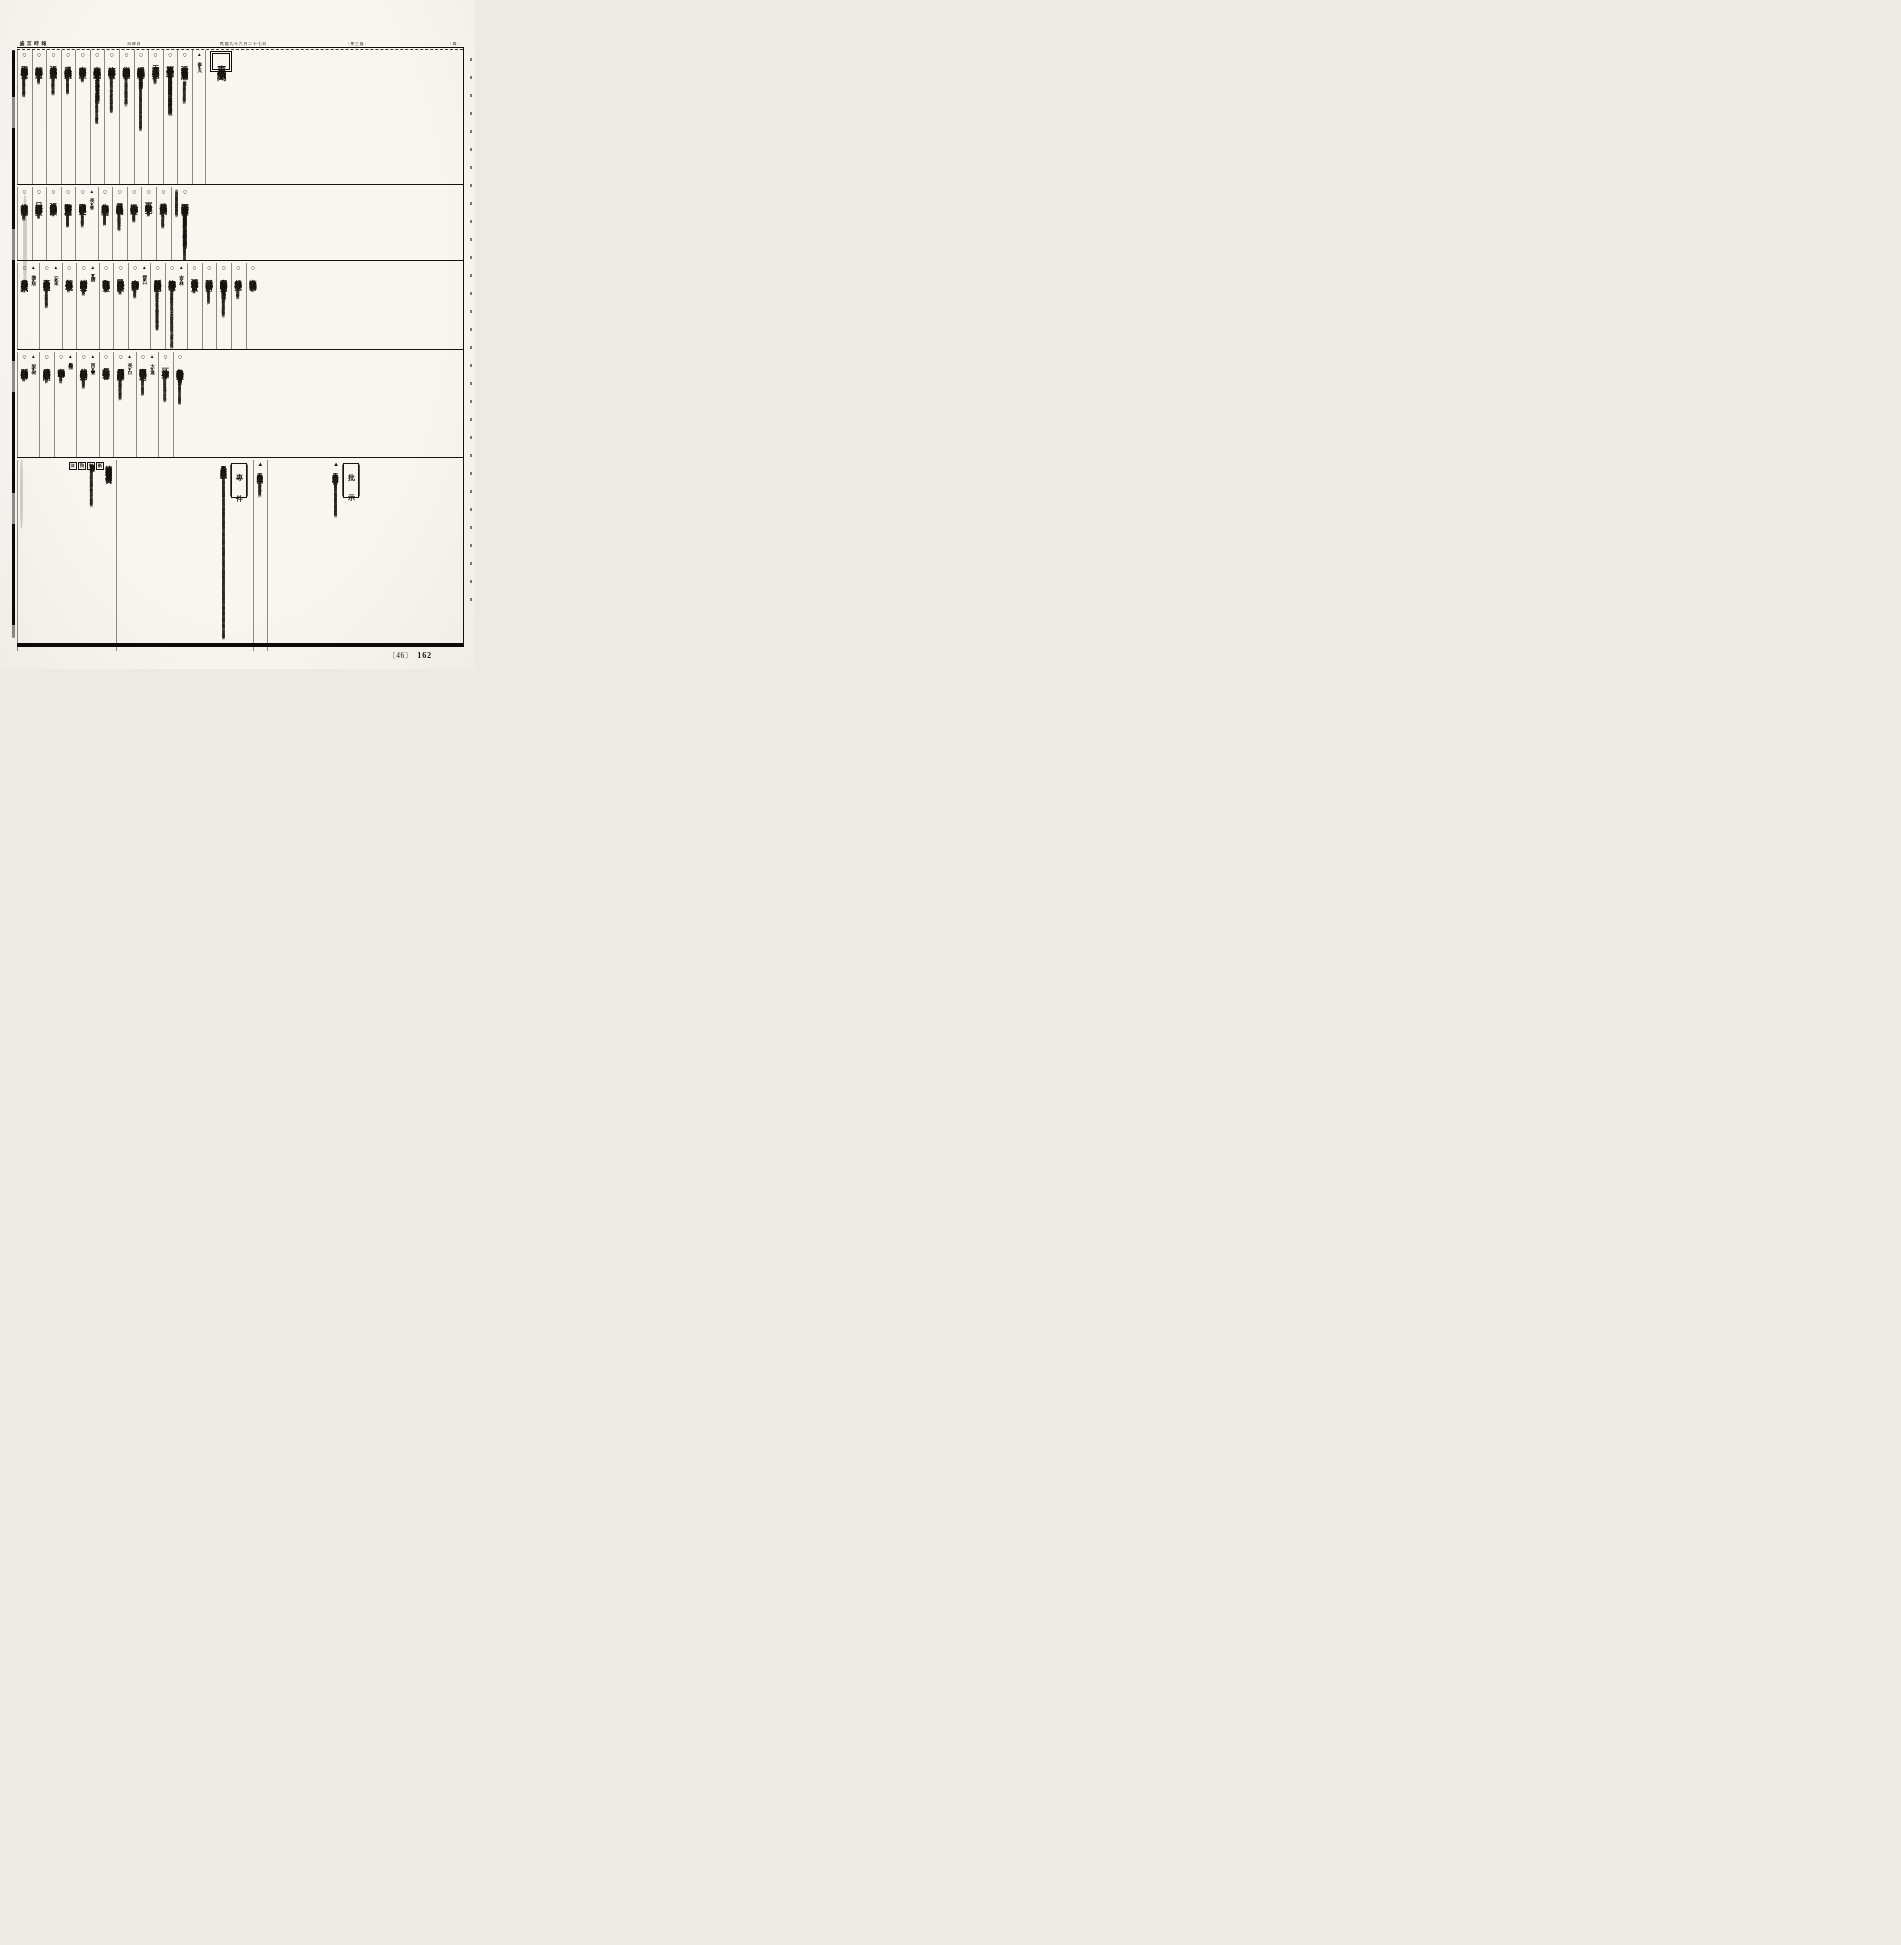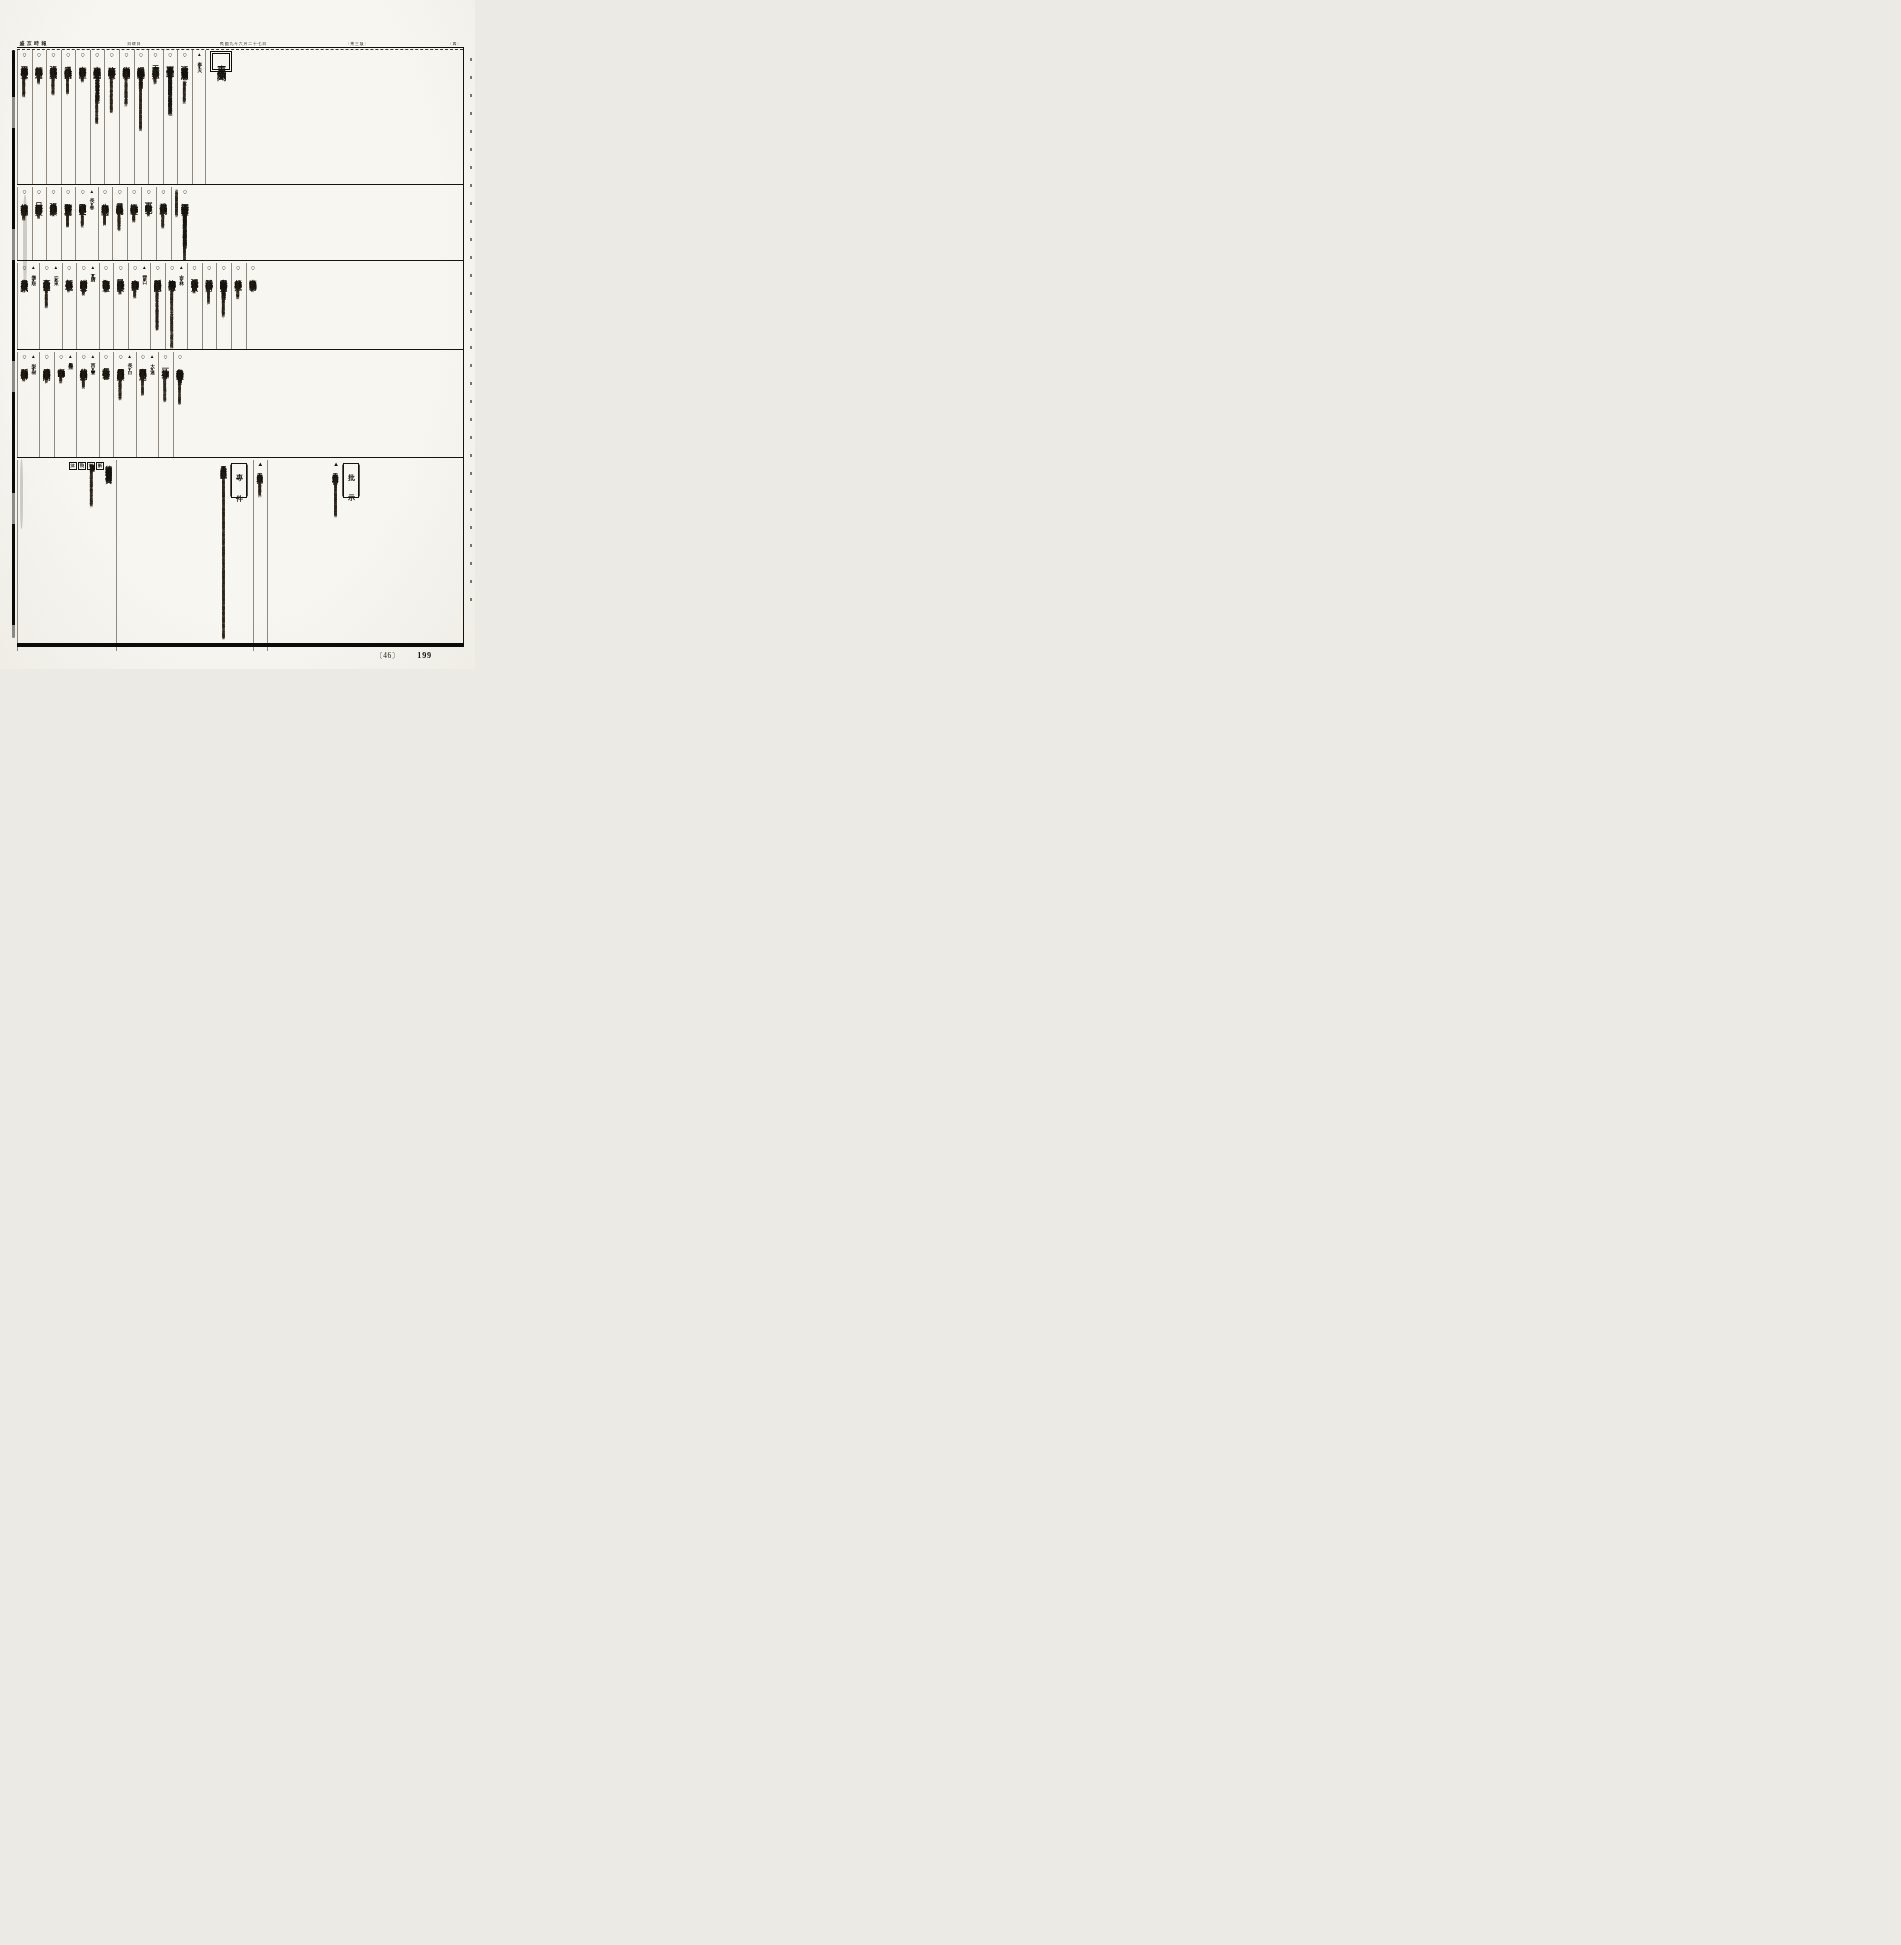--- a/index.html
+++ b/index.html
@@ -35,21 +35,21 @@
   .wide-min{min-block-size:132px;}
   .wide-mid{min-block-size:93px;}
   
   .left-bar{position:absolute;top:50px;left:11.7px;width:3.5px;height:588px;
     background:repeating-linear-gradient(180deg,#0c0a07 0 47px,rgba(12,10,7,.45) 47px 78px,#0c0a07 78px 132px);border-radius:1.2px;}
   .bottom-bar{position:absolute;left:17px;right:11px;top:643px;height:3.5px;background:#0d0b08;}
   .right-ticks{position:absolute;right:3.1px;top:58px;width:2.3px;height:545px;opacity:.55;
     background:repeating-linear-gradient(180deg,#141008 0 2.7px,transparent 2.7px 18px);}
   .smudge{position:absolute;background:rgba(30,24,16,.18);filter:blur(0.4px);border-radius:40%;}
   
-  .pagenums{position:absolute;top:651px;right:43px;display:flex;gap:18px;align-items:baseline;}
+  .pagenums{position:absolute;top:651px;right:43px;display:flex;gap:5px;align-items:baseline;}
   .pn-bracket{font-size:7.4px;letter-spacing:0.4px;}
   .pn-plain{font-size:8.2px;font-weight:bold;letter-spacing:0.8px;}
 </style>
 </head>
 <body>
 
 <div class="page">
   <div class="masthead" id="masthead">
       <span class="tok">〈四〉</span>
       <span class="tok">〈第三版〉</span>
@@ -135,16 +135,16 @@
         </div>
       </div>
     </div>
   <div class="left-bar"></div>
   <div class="bottom-bar"></div>
   <div class="right-ticks"></div>
   <div class="smudge" style="left:23px;top:195px;width:3.9px;height:93px;"></div>
   <div class="smudge" style="left:20px;top:459px;width:3.1px;height:70px;"></div>
   <div class="pagenums">
     <span class="pn-bracket">〔46〕</span>
-    <span class="pn-plain">199</span>
+    <span class="pn-plain">162</span>
   </div>
 </div>
 
 
 </body></html>

